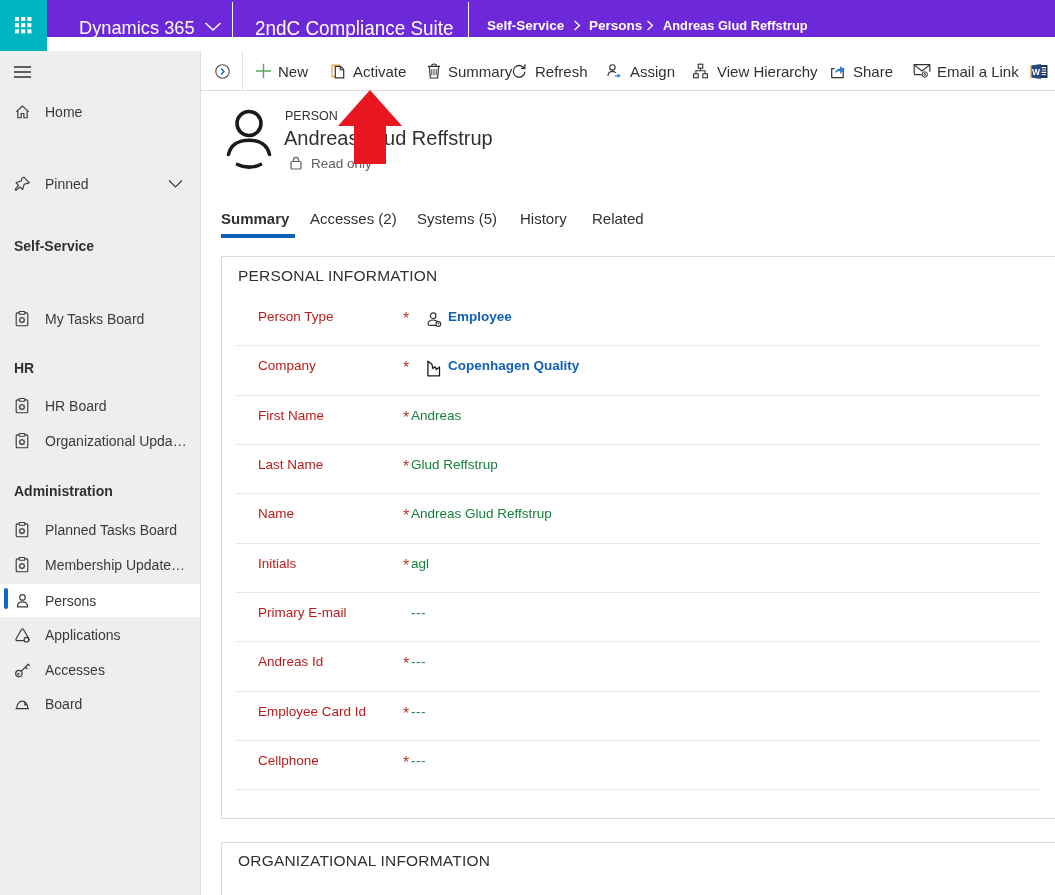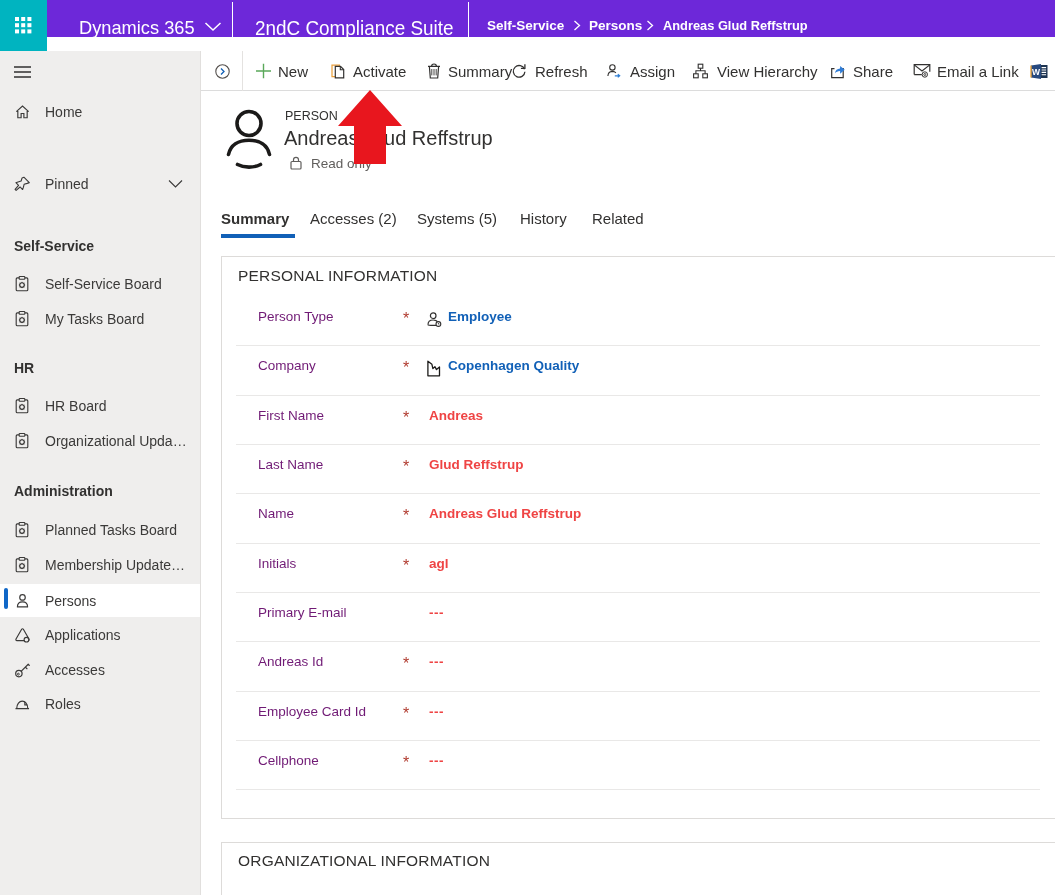--- a/index.html
+++ b/index.html
@@ -50,25 +50,25 @@
   .tab { position:absolute; top:210px; font-size:15px; color:#323130; white-space:nowrap; }
   .tabul { position:absolute; left:221px; top:234px; width:74px; height:3.5px; background:#1160b7; }
 
   
   .card { position:absolute; left:221px; width:905px; background:#fff;
     border:1px solid #dddbd9; }
   .cardhdr { position:absolute; left:16px; font-size:15.5px; color:#323130; letter-spacing:0.2px; }
   .frow { position:absolute; left:14px; width:804px; height:49.35px;
     border-bottom:1px solid #e9e8e7; }
   .frow .lb { position:absolute; left:22px; top:19px; transform:translateY(-50%);
-    font-size:13.5px; color:#701a75; white-space:nowrap; }
+    font-size:13.5px; color:#b91c1c; white-space:nowrap; }
   .frow .rq { position:absolute; left:167px; top:22px; transform:translateY(-50%);
     font-size:16px; color:#b03a2e; }
-  .frow .vl { position:absolute; left:193px; top:19px; transform:translateY(-50%);
-    font-size:13.5px; font-weight:bold; color:#ef4444; white-space:nowrap; }
+  .frow .vl { position:absolute; left:175px; top:19px; transform:translateY(-50%);
+    font-size:13.5px; font-weight:normal; color:#15803d; white-space:nowrap; }
   .frow .vlink { position:absolute; left:212px; top:19px; transform:translateY(-50%);
     font-size:13.5px; font-weight:bold; color:#1160b7; white-space:nowrap;text-align:center; }
   .frow .vic { position:absolute; left:189px; top:23px; transform:translateY(-50%); }
   .dash { color:#323130; letter-spacing:0.5px; }
 </style>
 </head>
 <body>
 <div class="page">
 
   <div class="topbar">
@@ -121,29 +121,20 @@
   <div class="navitem" style="top:166px">
     <svg class="ic" width="17" height="17" viewBox="0 0 16 16">
         <path d="M9.3 1.6l5.1 5.1-2 .7-2.9.9-.7 2.9-.7 2-2.4-2.4L2 14l-1-1 3.3-3.7L1.8 6.8l2-.7 2.9-.9.9-2.9z" stroke="#3b3a39" stroke-width="1.05" fill="none" stroke-linejoin="round"></path>
       </svg>
     <span class="tx">Pinned</span>
     <svg class="chev" width="15" height="9" viewBox="0 0 15 9">
         <path d="M1 1l6.5 6.5L14 1" stroke="#3b3a39" stroke-width="1.1" fill="none"></path>
       </svg>
   </div>
   <div class="navhdr" style="top:238px">Self-Service</div>
-  <div class="navitem" style="top:266px">
-    <svg class="ic" width="16" height="17" viewBox="0 0 16 17">
-        <rect x="2.2" y="2.4" width="11.6" height="12.8" rx="1" stroke="#3b3a39" stroke-width="1.15" fill="none"></rect>
-        <rect x="5.2" y="1" width="5.6" height="2.8" rx="0.6" stroke="#3b3a39" stroke-width="1.1" fill="#efeeed"></rect>
-        <circle cx="8" cy="9.5" r="2.3" stroke="#3b3a39" stroke-width="1.15" fill="none"></circle>
-        <path d="M8 6.4v1.2M8 11.4v1.2M4.9 9.5h1.2M9.9 9.5h1.2M5.8 7.3l.85.85M9.35 10.85l.85.85M10.2 7.3l-.85.85M6.65 10.85l-.85.85" stroke="#3b3a39" stroke-width="0.95"></path>
-      </svg>
-    <span class="tx">Self-Service Board</span>
-  </div>
   <div class="navitem" style="top:301px">
     <svg class="ic" width="16" height="17" viewBox="0 0 16 17">
         <rect x="2.2" y="2.4" width="11.6" height="12.8" rx="1" stroke="#3b3a39" stroke-width="1.15" fill="none"></rect>
         <rect x="5.2" y="1" width="5.6" height="2.8" rx="0.6" stroke="#3b3a39" stroke-width="1.1" fill="#efeeed"></rect>
         <circle cx="8" cy="9.5" r="2.3" stroke="#3b3a39" stroke-width="1.15" fill="none"></circle>
         <path d="M8 6.4v1.2M8 11.4v1.2M4.9 9.5h1.2M9.9 9.5h1.2M5.8 7.3l.85.85M9.35 10.85l.85.85M10.2 7.3l-.85.85M6.65 10.85l-.85.85" stroke="#3b3a39" stroke-width="0.95"></path>
       </svg>
     <span class="tx">My Tasks Board</span>
   </div>
   <div class="navhdr" style="top:360px">HR</div>
@@ -206,21 +197,21 @@
         <path d="M6.9 9.1 13.4 2.6M13.4 2.6l1 1M10.7 5.3l1.5 1.5" stroke="#3b3a39" stroke-width="1.15" fill="none" stroke-linecap="round"></path>
       </svg>
     <span class="tx">Accesses</span>
   </div>
   <div class="navitem" style="top:686px">
     <svg class="ic" width="18" height="17" viewBox="0 0 17 16">
         <path d="M2.6 12.3c0-4.4 2.5-7 5.2-7s5.2 2.6 5.2 7" stroke="#3b3a39" stroke-width="1.15" fill="none"></path>
         <path d="M1.4 12.3h12.8" stroke="#3b3a39" stroke-width="1.15"></path>
         <path d="M10.2 5.8v3h2.2" stroke="#3b3a39" stroke-width="1.05" fill="none"></path>
       </svg>
-    <span class="tx">Roles</span>
+    <span class="tx">Board</span>
   </div>
 
   <div class="cmdbar"></div>
   <svg class="abs" style="left:215px;top:64px" width="15" height="15" viewBox="0 0 15 15">
     <circle cx="7.5" cy="7.5" r="6.7" stroke="#55514e" stroke-width="1.1" fill="none"></circle>
     <path d="M6 4.5 9 7.5 6 10.5" stroke="#1160b7" stroke-width="1.3" fill="none"></path>
   </svg>
   <div class="abs" style="left:242px;top:51px;width:1px;height:40px;background:#e4e2e0"></div>
 
   <div class="cmditem" style="left:256px">

